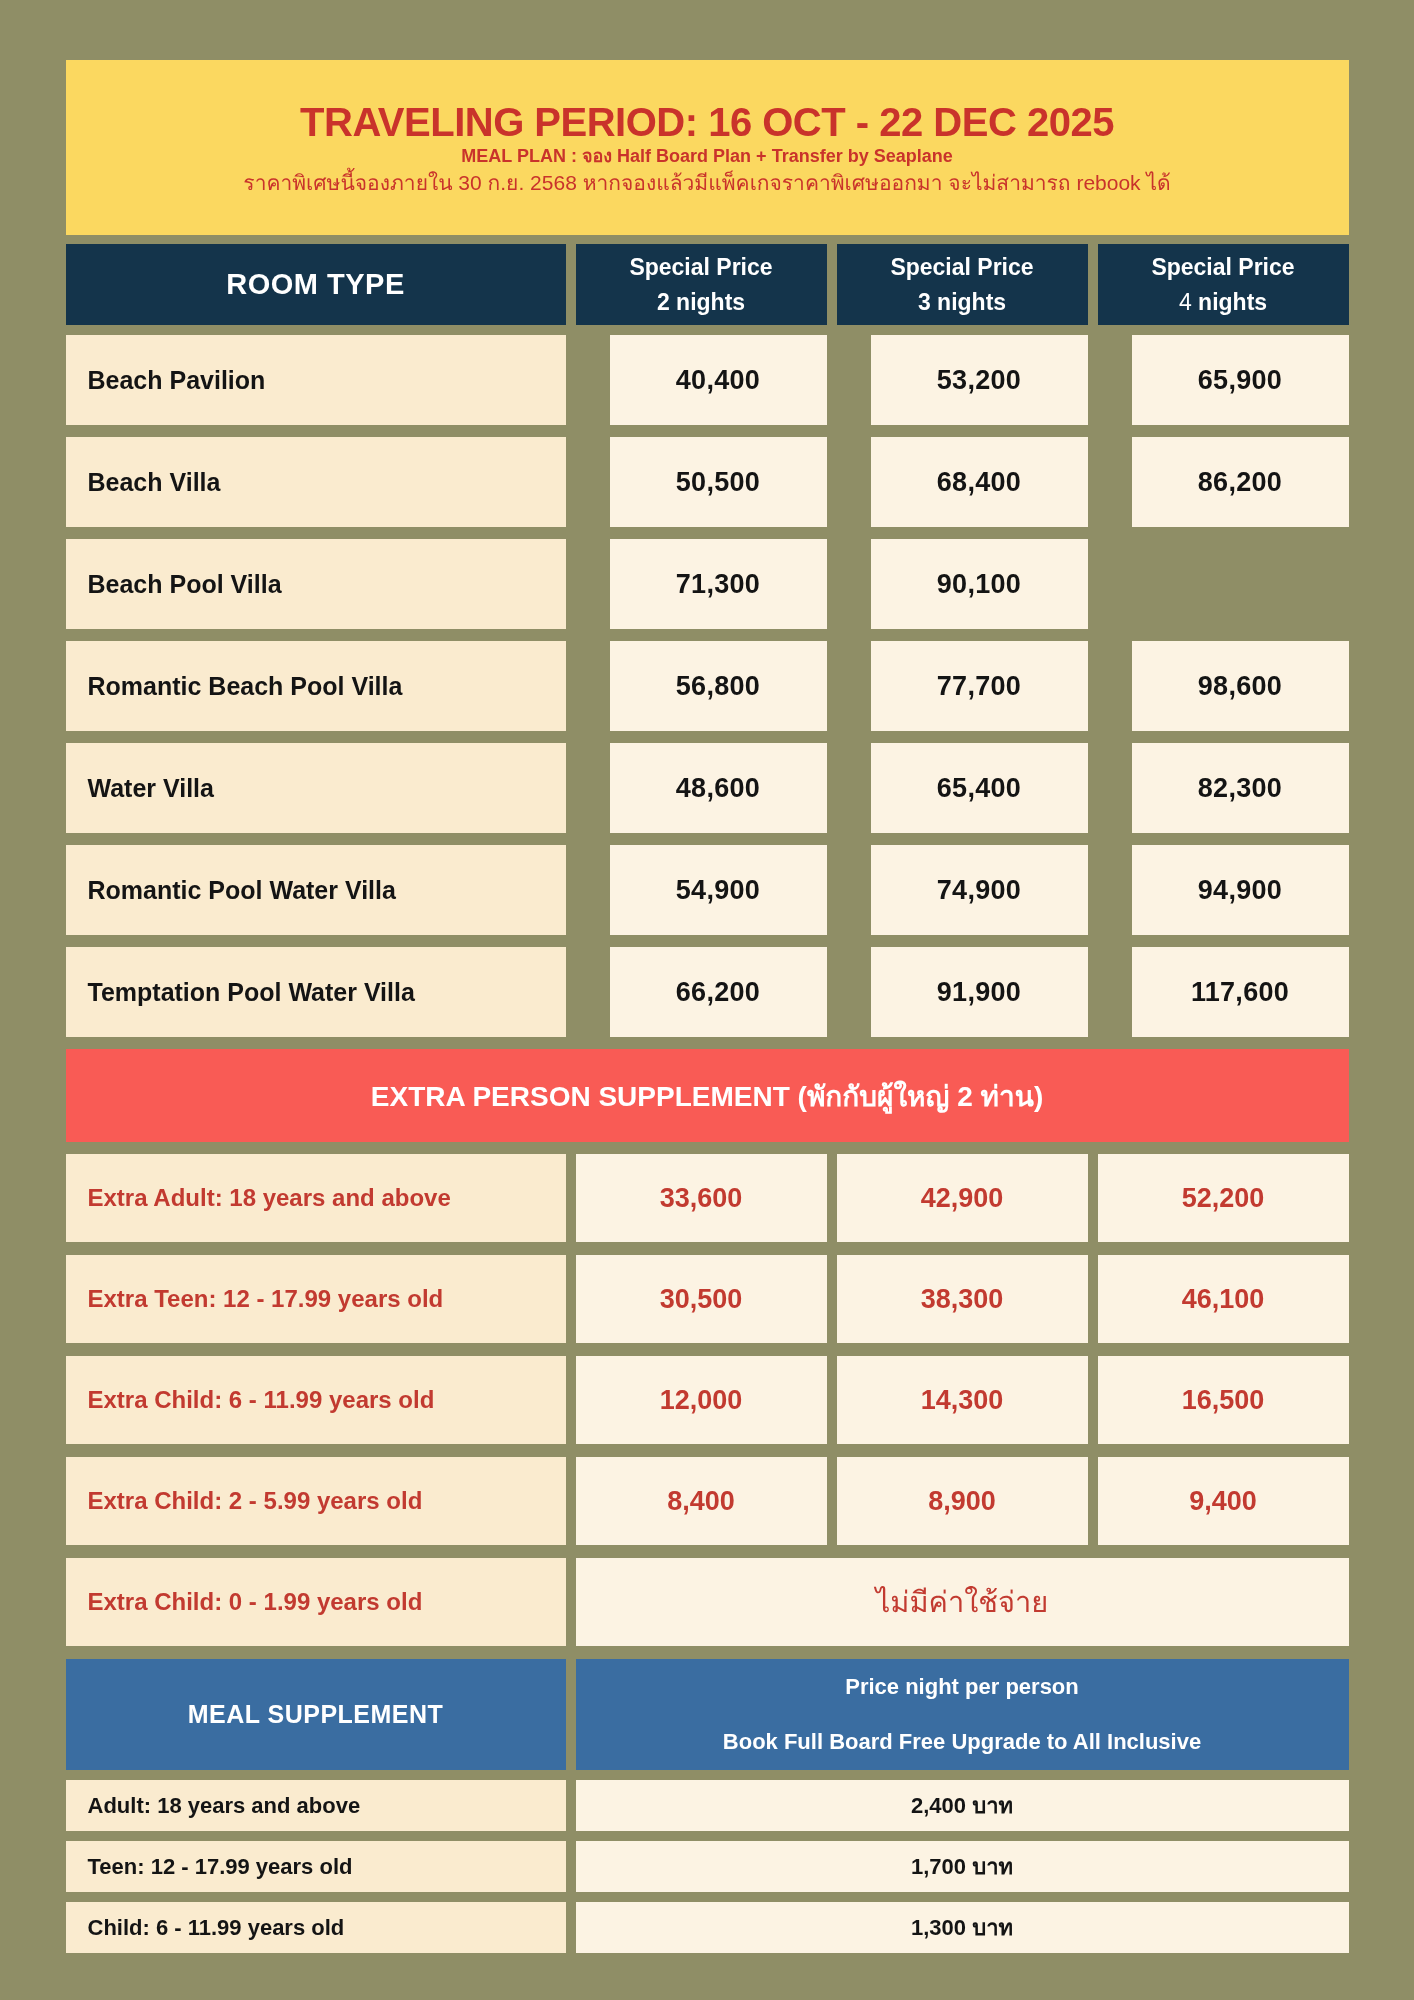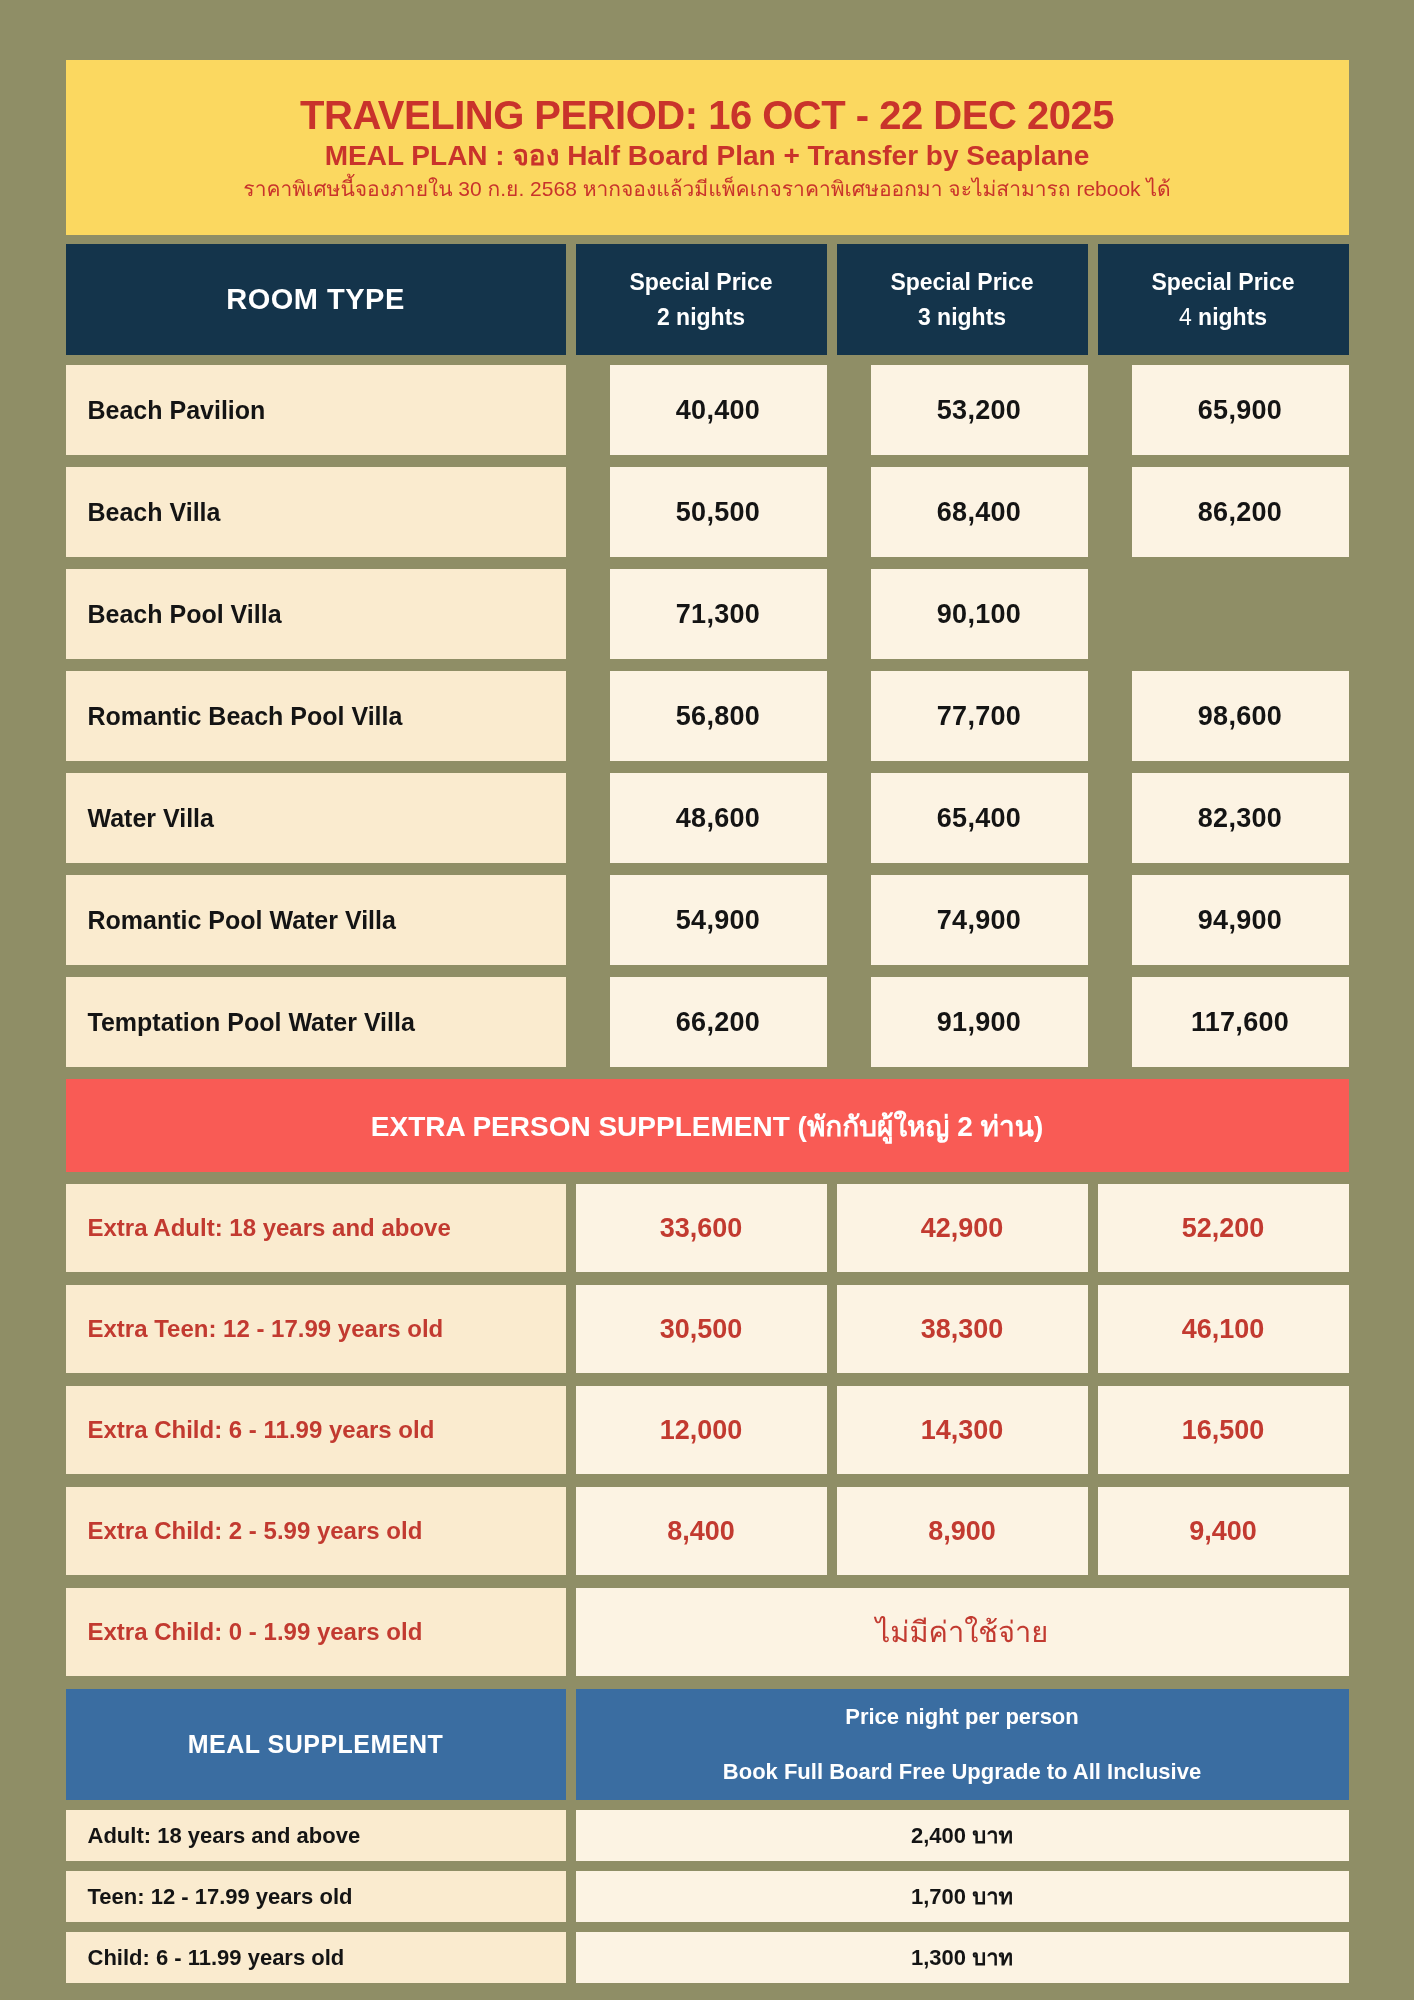--- a/index.html
+++ b/index.html
@@ -17,35 +17,35 @@
     background: #FBD860;
     height: 175px;
     margin-bottom: 9px;
     display: flex; flex-direction: column; justify-content: center; align-items: center;
     text-align: center;
     color: #C9332B;
     padding: 6px 20px;
     margin-top: 12px;
   }
   .promo-title   { font-size: 40px; font-weight: 700; letter-spacing: -0.5px; line-height: 1.15; }
-  .promo-sub     { font-size: 28px; font-weight: 700; line-height: 1.25; }
+  .promo-sub     { font-size: 18px; font-weight: 700; line-height: 1.25; }
   .promo-note    { font-size: 21px; font-weight: 400; line-height: 1.3; margin-top: 2px; }
 
   
   .row {
     display: grid;
     grid-template-columns: 500px 1fr 1fr 1fr;
     column-gap: 10px;
   }
   .cell { display: flex; align-items: center; justify-content: center; text-align: center; }
   .label-cell { justify-content: flex-start; text-align: left; padding-left: 22px; padding-right: 10px; }
   .merged { grid-column: 2 / 5; }
 
   
-  .head-row { height: 111px; margin-bottom: 10px; }
+  .head-row { height: 81px; margin-bottom: 10px; }
   .navy { background: #14344B; color: #FFFFFF; }
   .room-type-h { font-size: 29px; font-weight: 700; letter-spacing: 0.5px; }
   .col-h { font-size: 23px; font-weight: 700; line-height: 1.5; flex-direction: column; }
   .col-h .light { font-weight: 400; }
 
   .data-row { height: 90px; margin-bottom: 12px; gap: 44px; }
   .cream-label { background: #FAEBCF; }
   .cream-value { background: #FCF3E3; }
   .room-name { font-size: 25px; font-weight: 700; color: #141414; }
   .price { font-size: 27px; font-weight: 700; color: #141414; letter-spacing: 0.3px; }

